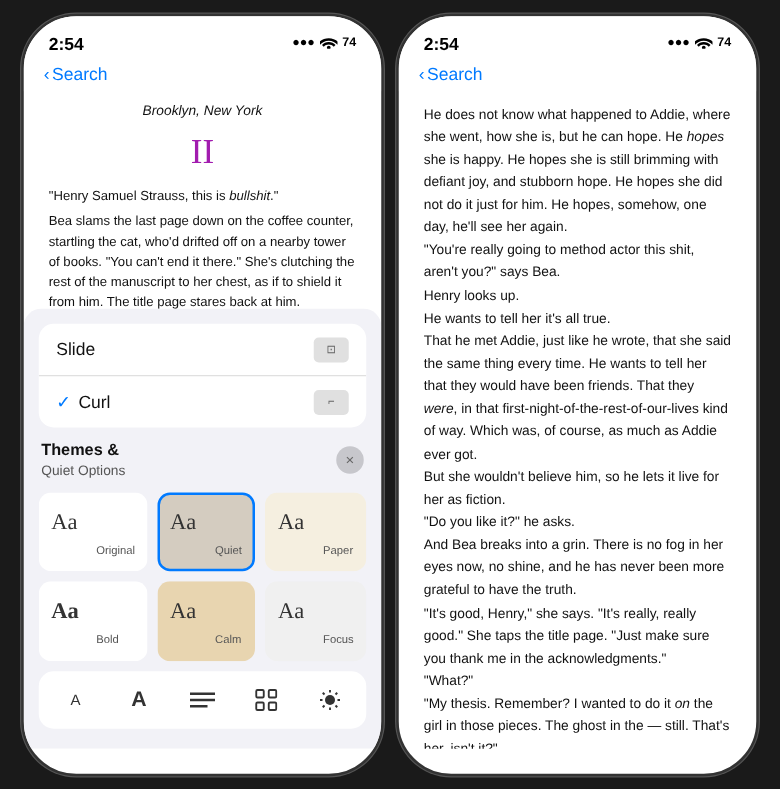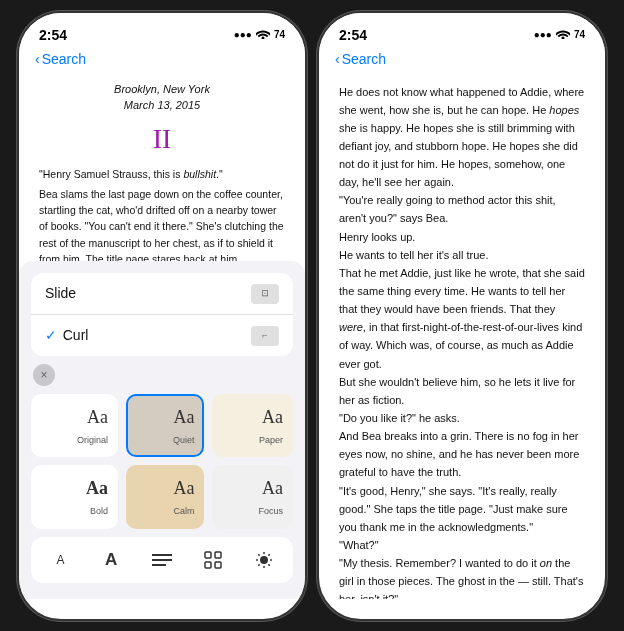--- a/index.html
+++ b/index.html
@@ -133,21 +133,21 @@
       display: grid;
       grid-template-columns: repeat(3, 1fr);
       gap: 8px;
       margin-bottom: 8px;
     }
     .theme-card {
       border-radius: 10px;
       padding: 8px;
       display: flex;
       flex-direction: column;
-      align-items: flex-end;
+      align-items: flex-start;
       gap: 3px;
       border: 2px solid transparent;
     }
     .theme-card.selected { border-color: #007AFF; }
     .theme-card.original { background: #fff; }
     .theme-card.quiet { background: #d4ccc0; }
     .theme-card.paper { background: #f5efe0; }
     .theme-card.bold { background: #fff; }
     .theme-card.calm { background: #e8d5b0; }
     .theme-card.focus { background: #f0f0f0; }
@@ -203,21 +203,20 @@
     <div class="nav-bar">
       <div class="nav-back">
         <span>‹</span>
         <span>Search</span>
       </div>
     </div>
 
     <div class="book-content">
       <div class="book-header">
         <div>Brooklyn, New York</div>
-        <div>March 13, 2015</div>
       </div>
       <div class="chapter-num">II</div>
       <div class="book-text">
         <p>"Henry Samuel Strauss, this is <em>bullshit</em>."</p>
         <p style="margin-top:4px;">Bea slams the last page down on the coffee counter, startling the cat, who'd drifted off on a nearby tower of books. "You can't end it there." She's clutching the rest of the manuscript to her chest, as if to shield it from him. The title page stares back at him.</p>
         <p style="margin-top:4px; font-style:italic;">The Invisible Life of Addie LaRue.</p>
         <p style="margin-top:4px;">"What happened to her? Did she really go with Luc? After all that?"</p>
         <p style="margin-top:4px;">Henry shrugs. "I assume so."</p>
         <p>"You assume so?"</p>
         <p>The truth is, he doesn't know.</p>
@@ -232,20 +231,24 @@
             <div class="icon-right">⊡</div>
           </div>
           <div class="slide-option">
             <span style="color:#007AFF;margin-right:6px;">✓</span>
             <span style="flex:1;">Curl</span>
             <div class="icon-right">⌐</div>
           </div>
         </div>
 
         <div class="themes-header">
+          <div>
+            <div style="font-size:13px;font-weight:600;">Themes &amp;</div>
+            <div style="font-size:11px;color:#555;">Quiet Options</div>
+          </div>
           <div class="close-btn">×</div>
         </div>
 
         <div class="themes-grid">
           <div class="theme-card original">
             <span class="theme-aa">Aa</span>
             <span class="theme-name">Original</span>
           </div>
           <div class="theme-card quiet selected">
             <span class="theme-aa">Aa</span>

